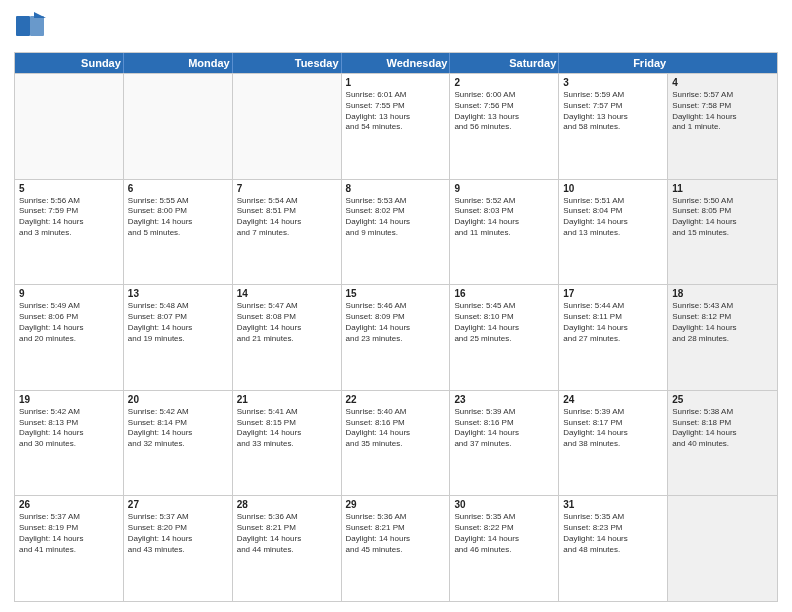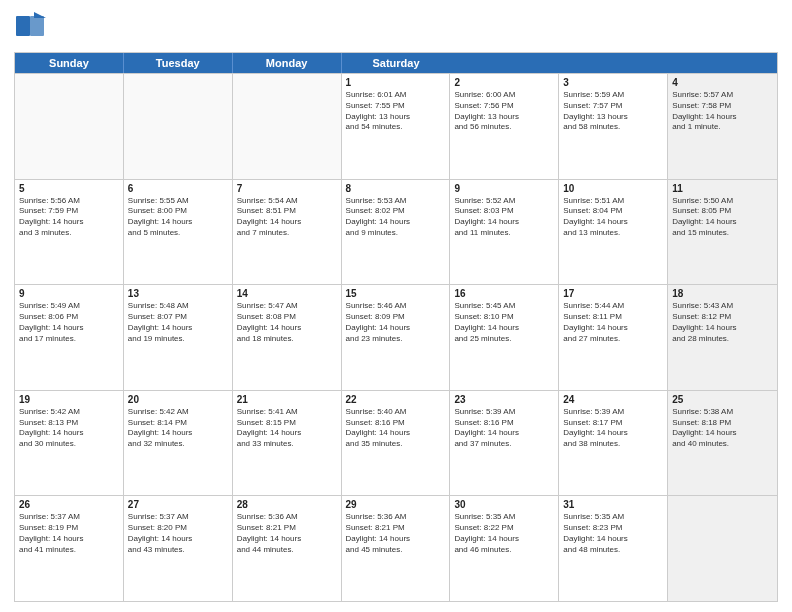--- a/index.html
+++ b/index.html
@@ -53,21 +53,21 @@
     }
     .cal-header {
       display: grid;
       grid-template-columns: repeat(7, 1fr);
       background: #2a6db5;
     }
     .cal-header-cell {
       color: #fff;
       font-size: 11px;
       font-weight: bold;
-      text-align: center;
+      text-align: right;
       padding: 4px 2px;
       border-right: 1px solid #5a8fd0;
     }
     .cal-header-cell:last-child { border-right: none; }
     .cal-body {
       flex: 1;
       display: flex;
       flex-direction: column;
     }
     .cal-row {
@@ -123,23 +123,25 @@
     </div>
     <div class="title-block">
       <div class="month-title"></div>
       <div class="subtitle"></div>
     </div>
   </div>
 
   <div class="calendar">
     <div class="cal-header">
     <div class="cal-header-cell">Sunday</div>
+        <div class="cal-header-cell">Monday</div>
         <div class="cal-header-cell">Tuesday</div>
-        <div class="cal-header-cell">Monday</div>
+        <div class="cal-header-cell">Wednesday</div>
         <div class="cal-header-cell">Saturday</div>
+        <div class="cal-header-cell">Friday</div>
       </div>
     <div class="cal-body">
     <div class="cal-row">
           <div class="cal-cell empty"></div>
           <div class="cal-cell empty"></div>
           <div class="cal-cell empty"></div>
           <div class="cal-cell">
             <span class="day-num">1</span>
             <span class="cell-line">Sunrise: 6:01 AM</span>
             <span class="cell-line">Sunset: 7:55 PM</span>
@@ -218,35 +220,35 @@
             <span class="cell-line">Daylight: 14 hours</span>
             <span class="cell-line">and 15 minutes.</span>
           </div>
         </div>
         <div class="cal-row">
           <div class="cal-cell">
             <span class="day-num">9</span>
             <span class="cell-line">Sunrise: 5:49 AM</span>
             <span class="cell-line">Sunset: 8:06 PM</span>
             <span class="cell-line">Daylight: 14 hours</span>
-            <span class="cell-line">and 17 minutes.</span>
+            <span class="cell-line">and 20 minutes.</span>
           </div>
           <div class="cal-cell">
             <span class="day-num">13</span>
             <span class="cell-line">Sunrise: 5:48 AM</span>
             <span class="cell-line">Sunset: 8:07 PM</span>
             <span class="cell-line">Daylight: 14 hours</span>
             <span class="cell-line">and 19 minutes.</span>
           </div>
           <div class="cal-cell">
             <span class="day-num">14</span>
             <span class="cell-line">Sunrise: 5:47 AM</span>
             <span class="cell-line">Sunset: 8:08 PM</span>
             <span class="cell-line">Daylight: 14 hours</span>
-            <span class="cell-line">and 18 minutes.</span>
+            <span class="cell-line">and 21 minutes.</span>
           </div>
           <div class="cal-cell">
             <span class="day-num">15</span>
             <span class="cell-line">Sunrise: 5:46 AM</span>
             <span class="cell-line">Sunset: 8:09 PM</span>
             <span class="cell-line">Daylight: 14 hours</span>
             <span class="cell-line">and 23 minutes.</span>
           </div>
           <div class="cal-cell">
             <span class="day-num">16</span>

